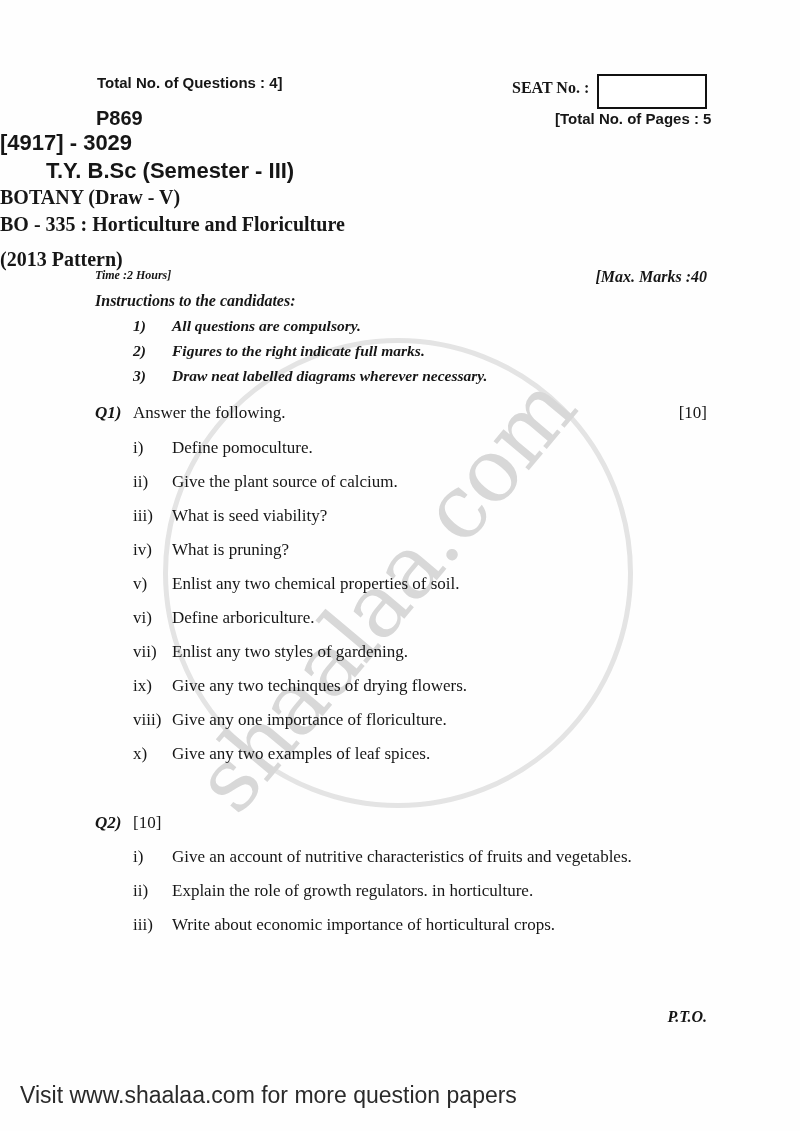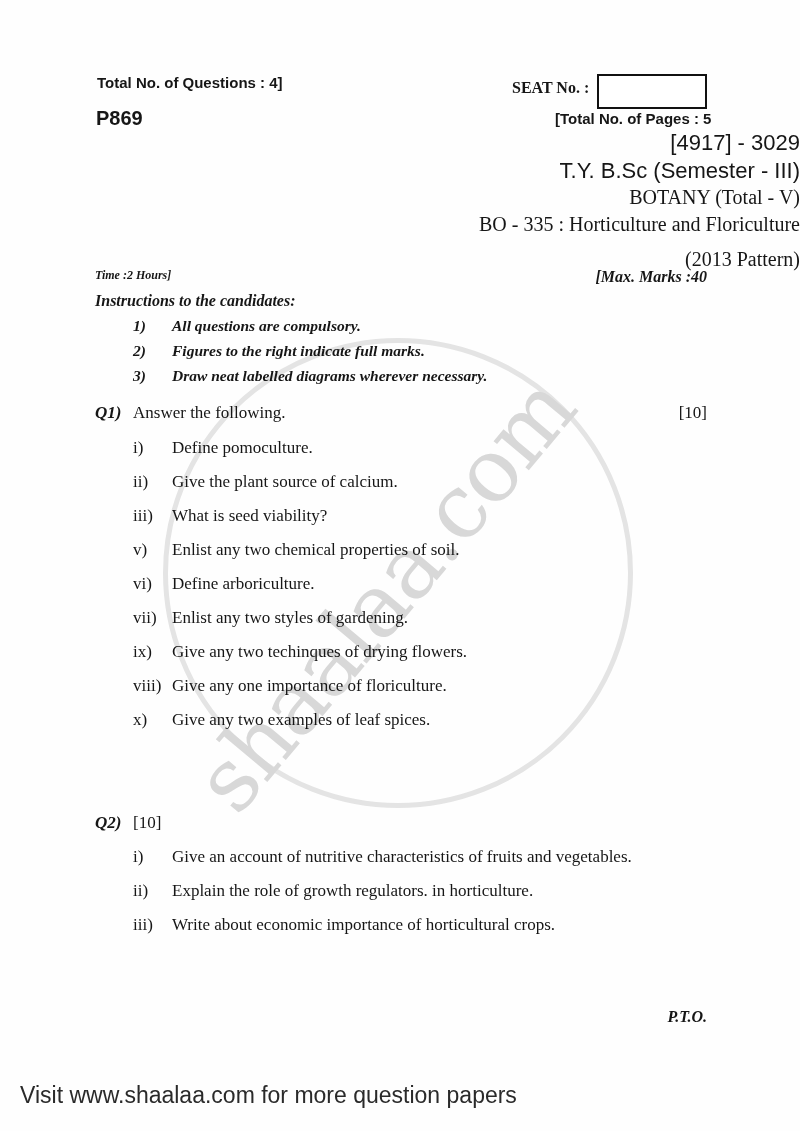--- a/index.html
+++ b/index.html
@@ -37,21 +37,21 @@
   .abs { position:absolute; }
   
   .sans { font-family:"Liberation Sans", sans-serif; }
   .hdr-small { font-size:15px; font-weight:bold; }
   .total-q    { left:97px;  top:74px; }
   .seat-label { left:512px; top:79px; font-size:16px; font-weight:bold; }
   .seat-box   { left:597px; top:74px; width:110px; height:35px; border:2px solid #111; background:#fff; }
   .paper-code { left:96px;  top:107px; font-size:20px; font-weight:bold; }
   .total-pages{ left:555px; top:110px; }
   
-  .title-line { left:0; width:800px; text-align:right; font-weight:normal; }
+  .title-line { left:0; width:800px; text-align:left; font-weight:bold; }
   .t-sans1 { top:130px; font-size:22px; }
   .t-sans2 { top:158px; font-size:22px;padding-left:46px; }
   .t-ser1  { top:186px; font-size:20px; }
   .t-ser2  { top:213px; font-size:20px; }
   .t-ser3  { top:248px; font-size:20px; }
   
   .bolditalic { font-weight:bold; font-style:italic; }
   .meta-time  { left:95px;  top:268px; font-size:12px; }
   .meta-marks { right:93px; top:268px; font-size:16px; }
   .inst-head  { left:95px;  top:292px; font-size:16px; }
@@ -87,21 +87,21 @@
   <div class="content">
 
     <div class="abs sans hdr-small total-q">Total No. of Questions : 4]</div>
     <div class="abs seat-label">SEAT No. :</div>
     <div class="abs seat-box"></div>
     <div class="abs sans paper-code">P869</div>
     <div class="abs sans hdr-small total-pages">[Total No. of Pages : 5</div>
 
     <div class="abs sans title-line t-sans1">[4917] - 3029</div>
     <div class="abs sans title-line t-sans2">T.Y. B.Sc (Semester - III)</div>
-    <div class="abs title-line t-ser1">BOTANY (Total - V)</div>
+    <div class="abs title-line t-ser1">BOTANY (Draw - V)</div>
     <div class="abs title-line t-ser2">BO - 335 : Horticulture and Floriculture</div>
     <div class="abs title-line t-ser3">(2013 Pattern)</div>
 
     <div class="abs bolditalic meta-time">Time :2  Hours]</div>
     <div class="abs bolditalic meta-marks">[Max. Marks :40</div>
 
     <div class="abs bolditalic inst-head">Instructions to the candidates:</div>
     <div class="abs inst-list">
       <div class="inst-row bolditalic">
         <span class="inst-num">1)</span>
@@ -127,20 +127,24 @@
         <span class="sub-num">i)</span>
         <span class="sub-text">Define pomoculture.</span>
       </div>
       <div class="sub-row">
         <span class="sub-num">ii)</span>
         <span class="sub-text">Give the plant source of calcium.</span>
       </div>
       <div class="sub-row">
         <span class="sub-num">iii)</span>
         <span class="sub-text">What is seed viability?</span>
+      </div>
+      <div class="sub-row">
+        <span class="sub-num">iv)</span>
+        <span class="sub-text">What is pruning?</span>
       </div>
       <div class="sub-row">
         <span class="sub-num">v)</span>
         <span class="sub-text">Enlist any two chemical properties of soil.</span>
       </div>
       <div class="sub-row">
         <span class="sub-num">vi)</span>
         <span class="sub-text">Define arboriculture.</span>
       </div>
       <div class="sub-row">

